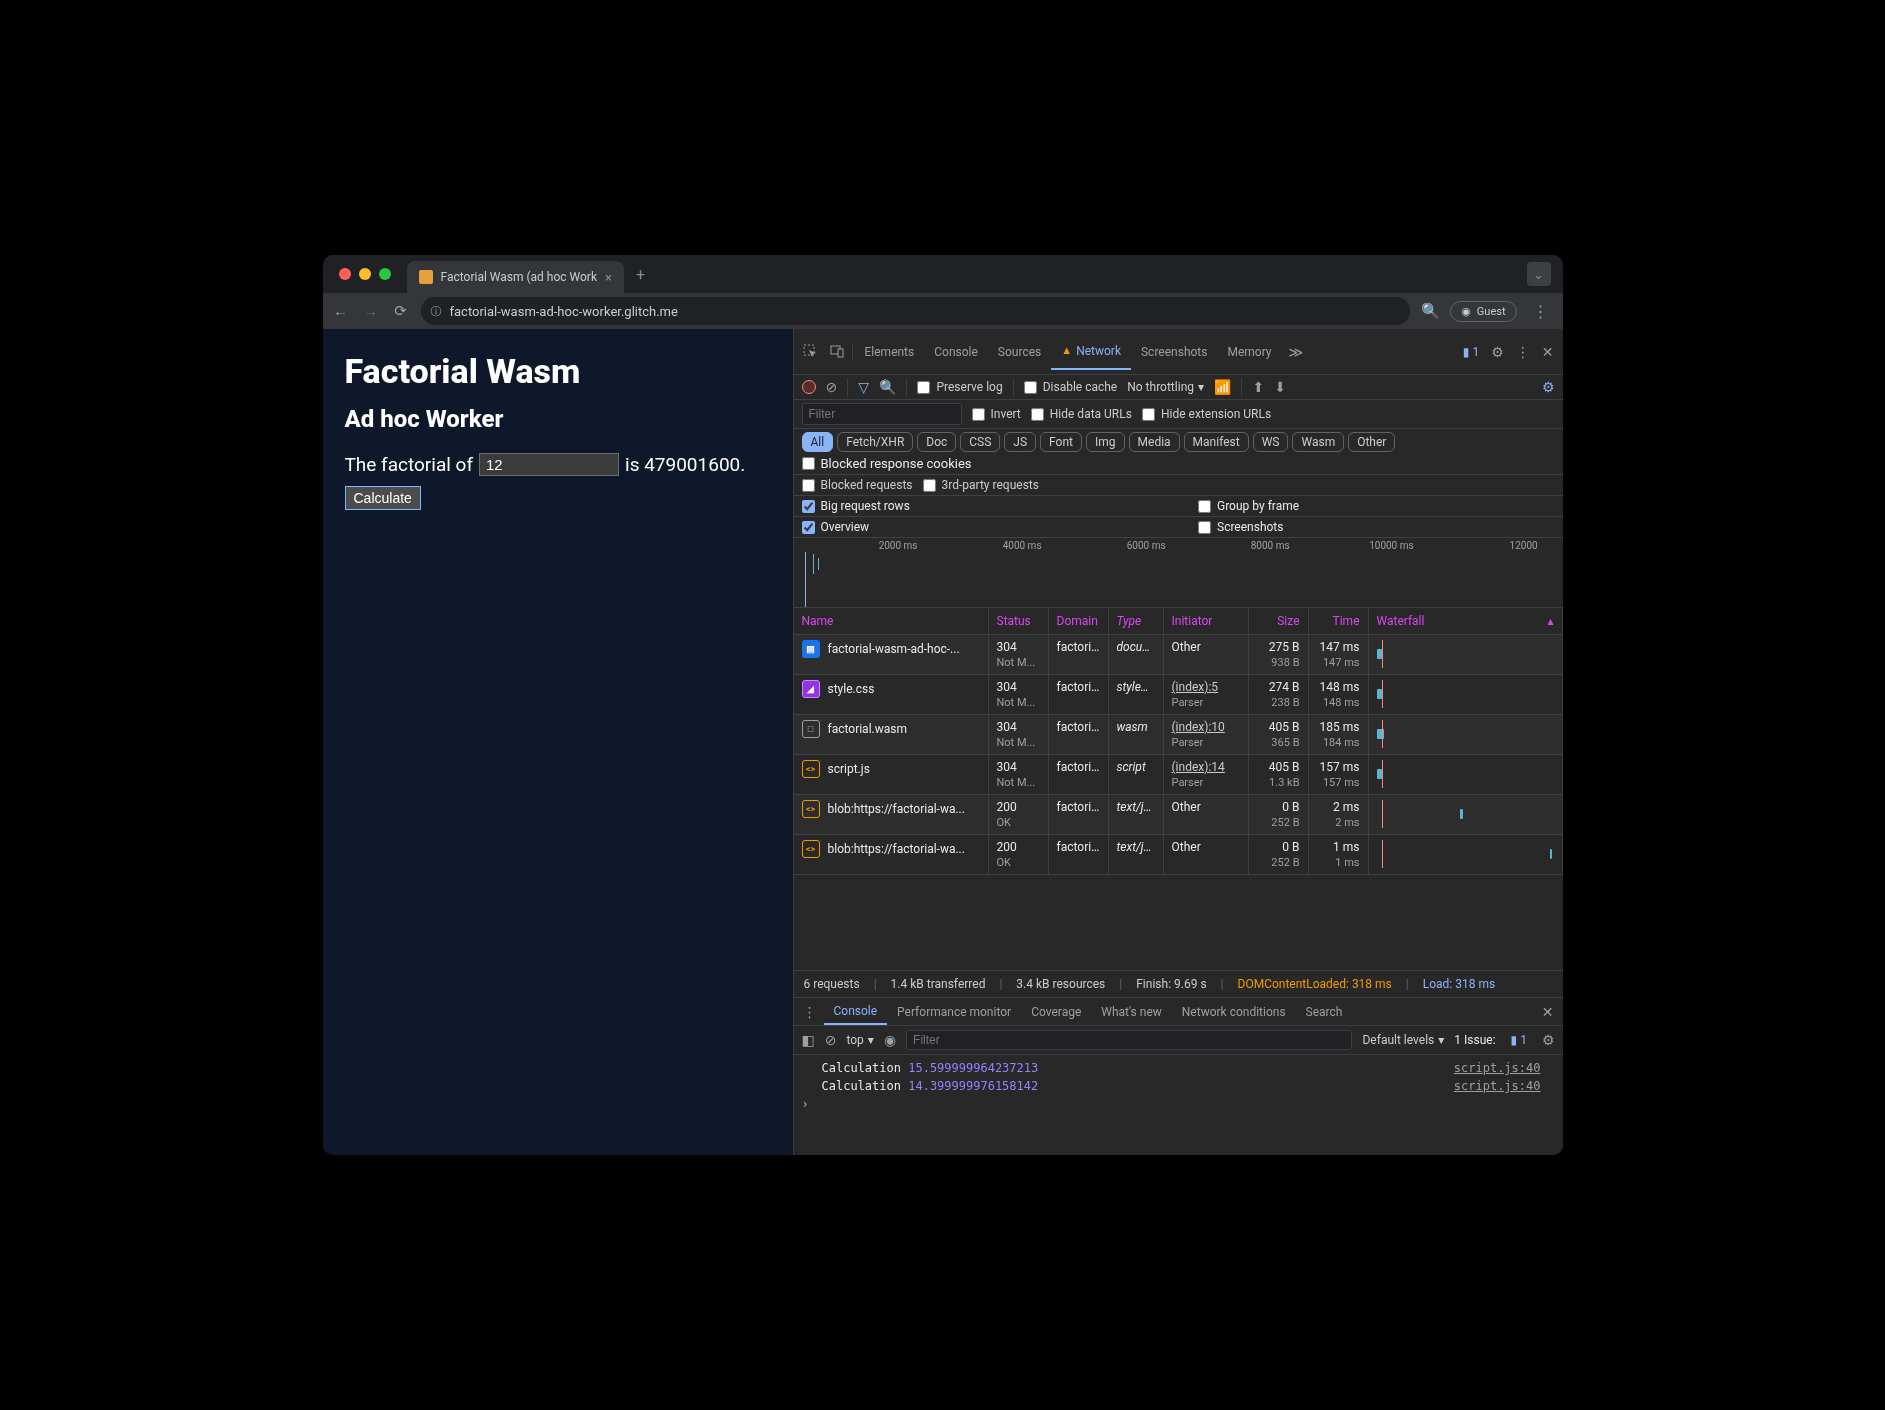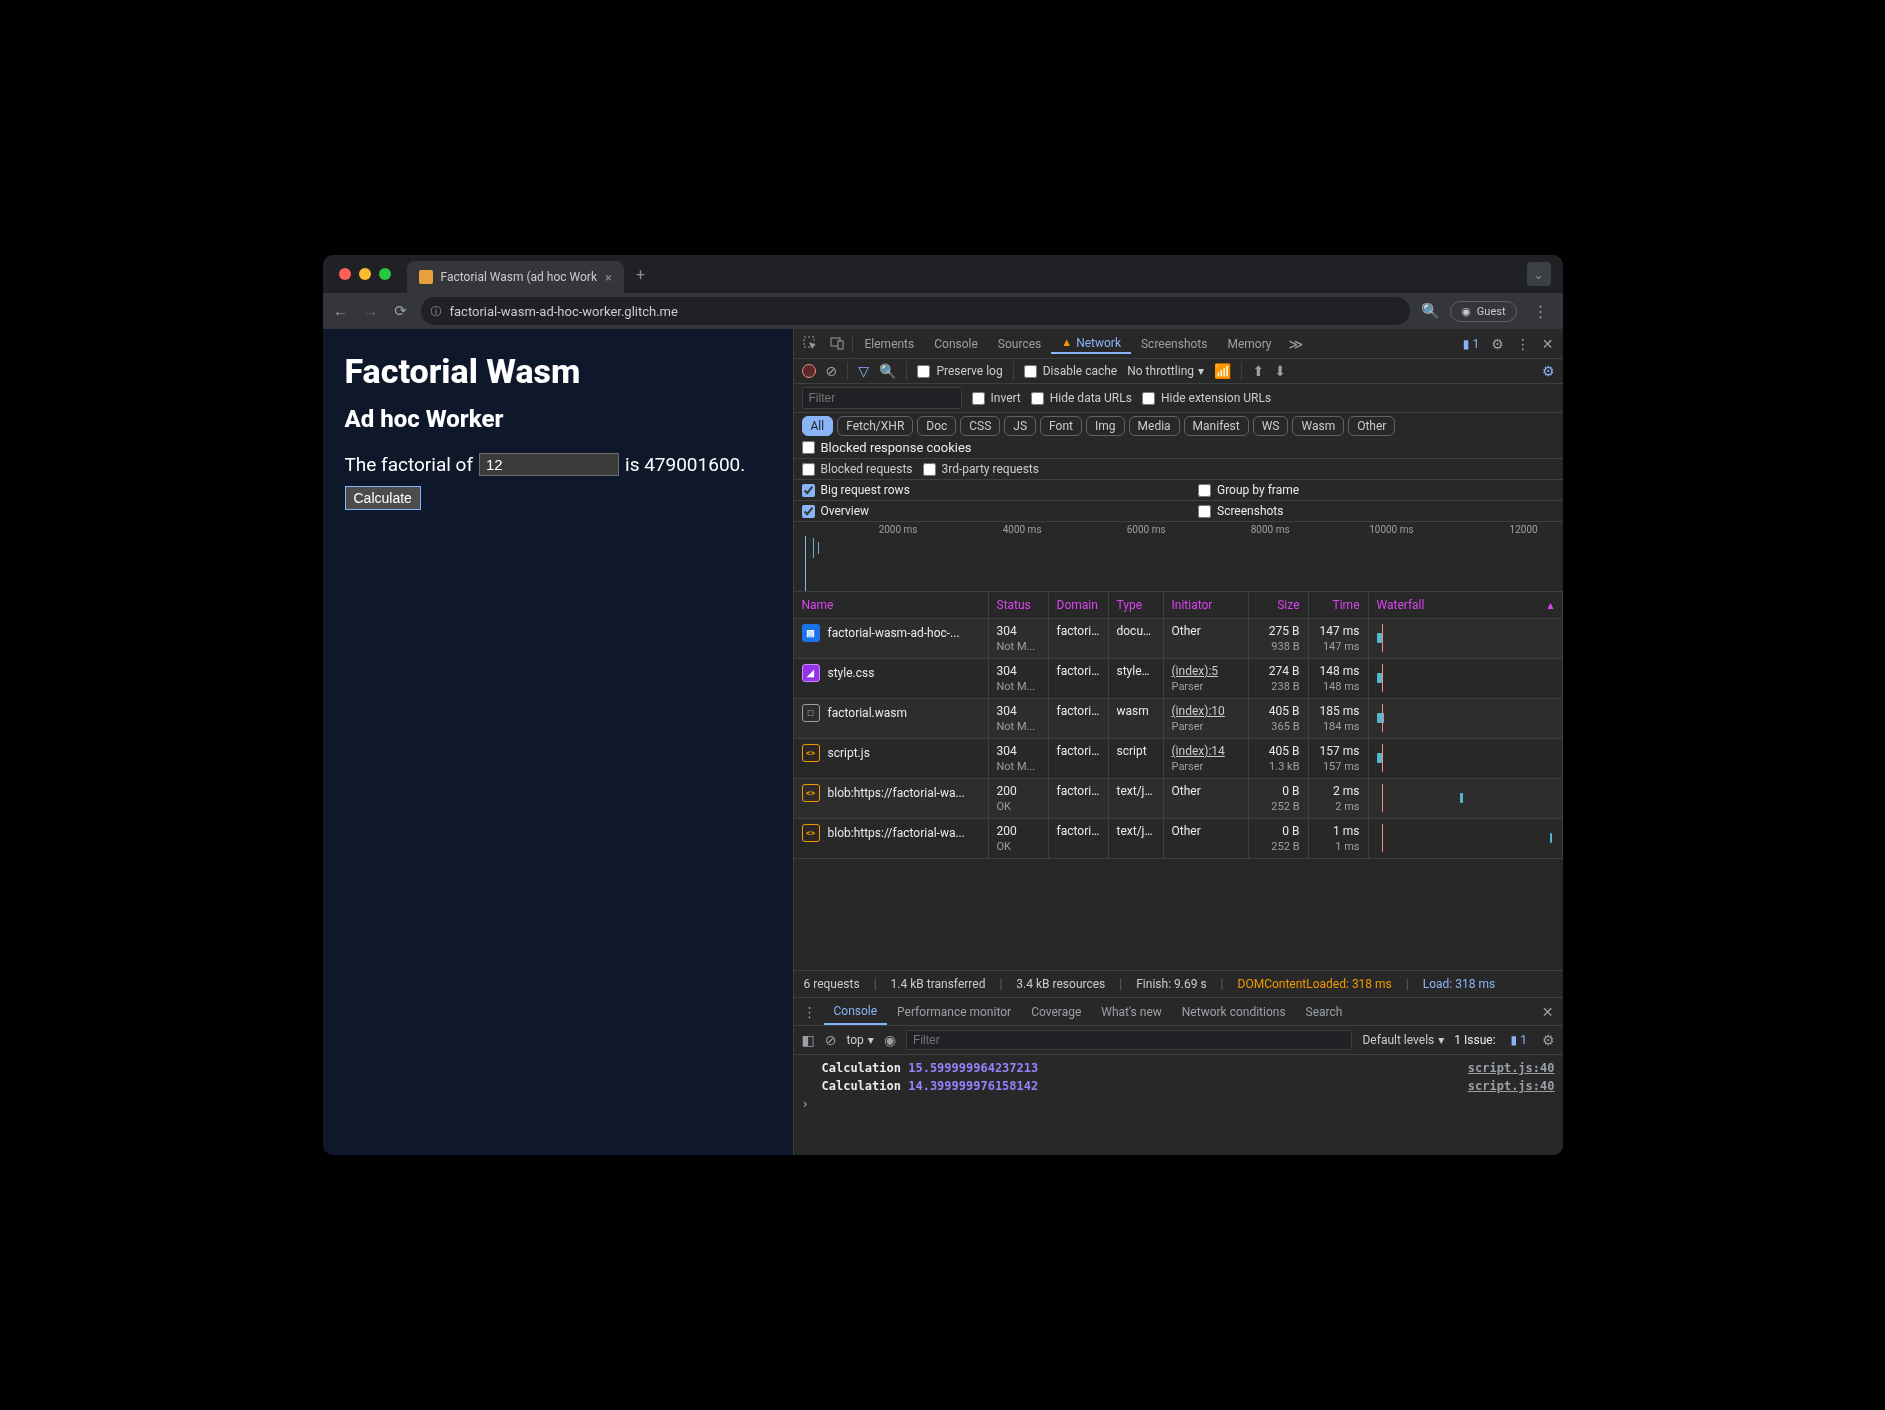--- a/index.html
+++ b/index.html
@@ -105,21 +105,21 @@
 .devtools {
   flex: 1;
   background: #282828;
   display: flex;
   flex-direction: column;
   border-left: 1px solid #3c4043;
 }
 
 
 .dt-tabs {
-  height: 30px;
+  height: 46px;
   display: flex;
   align-items: center;
   border-bottom: 1px solid #3c4043;
   padding: 4px 4px;
   gap: 2px;
   background: #282828;
 }
 .dt-tab { padding: 0 10px; height: 100%; display: flex; align-items: center; color: #9aa0a6; cursor: pointer; font-size: 12px; gap: 4px; }
 .dt-tab.active { color: #8ab4f8; border-bottom: 2px solid #8ab4f8; }
 .dt-tabs-spacer { flex: 1; }
@@ -161,21 +161,21 @@
 .tl-marker { position: absolute; top: 14px; bottom: 0; width: 1px; background: #8ab4f8; }
 .tl-marker.short { height: 20px; top: 16px; }
 
 
 .net-table { flex: 1; overflow: auto; position: relative; }
 .net-header { display: flex; background: #282828; border-bottom: 1px solid #3c4043; position: sticky; top: 0; }
 .net-th { padding: 6px 8px; font-size: 12px; color: #d946ef; border-right: 1px solid #3c4043; }
 .c-name { width: 195px; }
 .c-status { width: 60px; }
 .c-domain { width: 60px; }
-.c-type { width: 55px; }
+.c-type { width: 55px; font-style: italic; }
 .c-init { width: 85px; }
 .c-size { width: 60px; text-align: right; }
 .c-time { width: 60px; text-align: right; }
 .c-wf { flex: 1; }
 .net-row { display: flex; border-bottom: 1px solid #3c4043; font-size: 12px; }
 .net-row:nth-child(odd) { background: #2d2d2d; }
 .net-td { padding: 5px 8px; border-right: 1px solid #3c4043; overflow: hidden; text-overflow: ellipsis; white-space: nowrap; }
 .net-td .sub { color: #9aa0a6; font-size: 11px; margin-top: 2px; }
 .net-name { display: flex; align-items: center; gap: 8px; }
 .file-icon { width: 18px; height: 18px; border-radius: 3px; display: flex; align-items: center; justify-content: center; font-size: 9px; font-weight: bold; flex-shrink: 0; }
@@ -196,21 +196,21 @@
 
 
 .drawer { border-top: 1px solid #3c4043; display: flex; flex-direction: column; background: #282828; }
 .drawer-tabs { display: flex; align-items: center; height: 28px; border-bottom: 1px solid #3c4043; padding: 0 4px; gap: 2px; }
 .drawer-tab { padding: 0 10px; height: 100%; display: flex; align-items: center; color: #9aa0a6; font-size: 12px; cursor: pointer; }
 .drawer-tab.active { color: #8ab4f8; border-bottom: 2px solid #8ab4f8; }
 .drawer-toolbar { display: flex; align-items: center; gap: 10px; padding: 4px 8px; border-bottom: 1px solid #3c4043; font-size: 12px; }
 .ctx-select { color: #c9ccd1; display: flex; align-items: flex-end; gap: 4px; }
 .drawer-filter { background: #202124; border: 1px solid #3c4043; flex: 1; padding: 2px 6px; color: #9aa0a6; font-size: 12px; border-radius: 2px; }
 .console-body { font-family: Menlo, Consolas, monospace; font-size: 12px; padding: 4px 0; height: 100px; overflow: auto; }
-.log-line { display: flex; padding: 2px 8px 2px 28px; font-weight: bold; }
+.log-line { display: flex; padding: 2px 22px 2px 28px; }
 .log-text { flex: 1; color: #e8eaed; }
 .log-num { color: #9980ff; }
 .log-src { color: #9aa0a6; text-decoration: underline; cursor: pointer; }
 .prompt { color: #8ab4f8; padding: 2px 8px; }
 
 svg { display: block; }
 </style>
 </head>
 <body>
 

